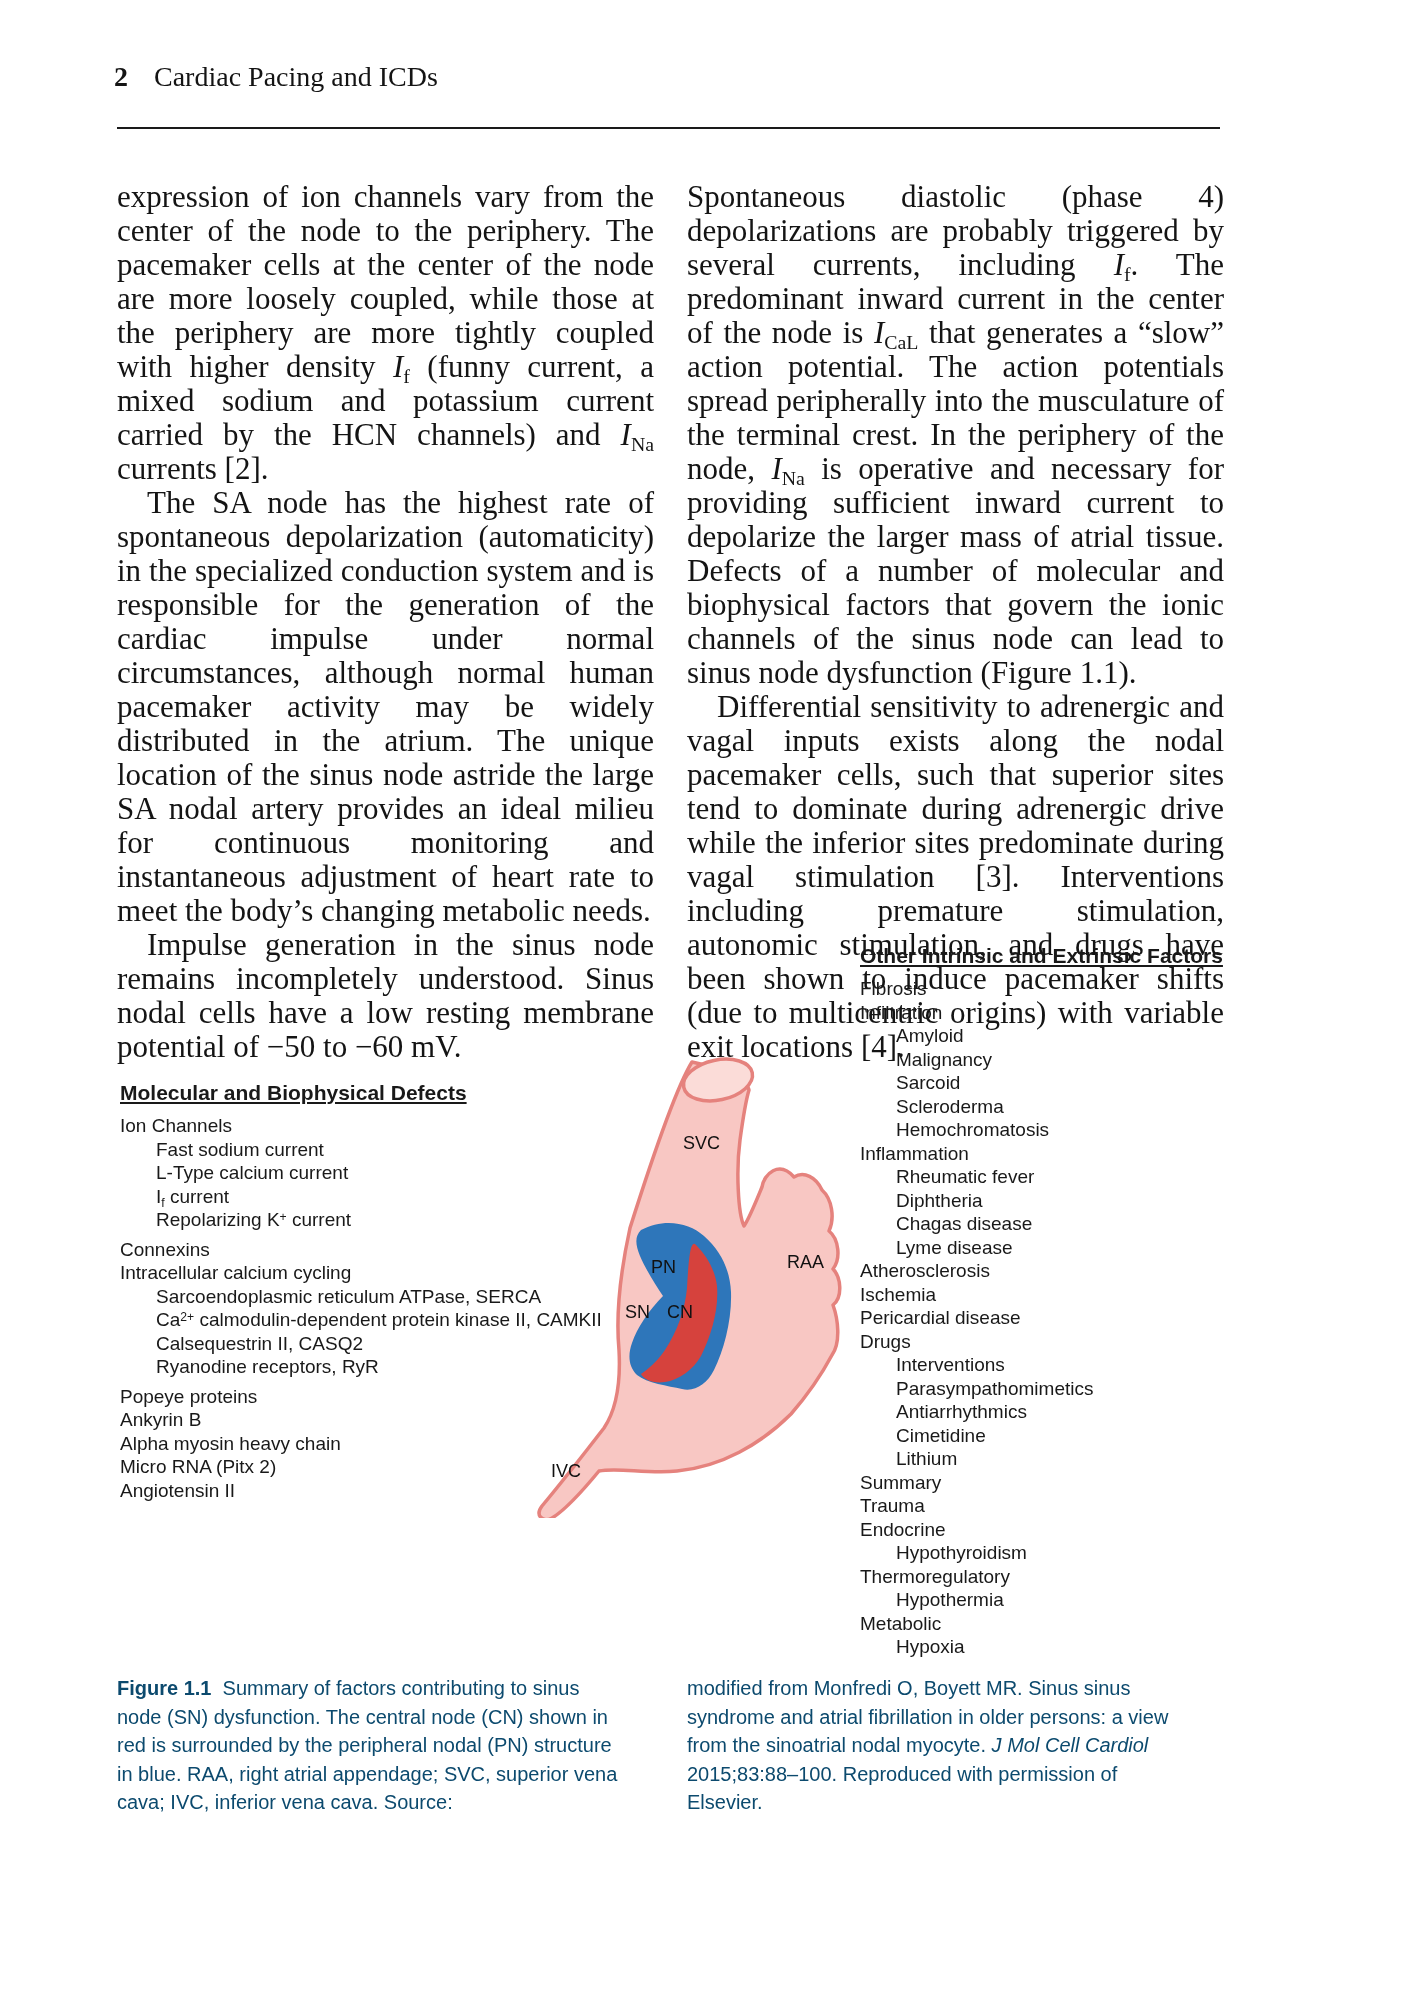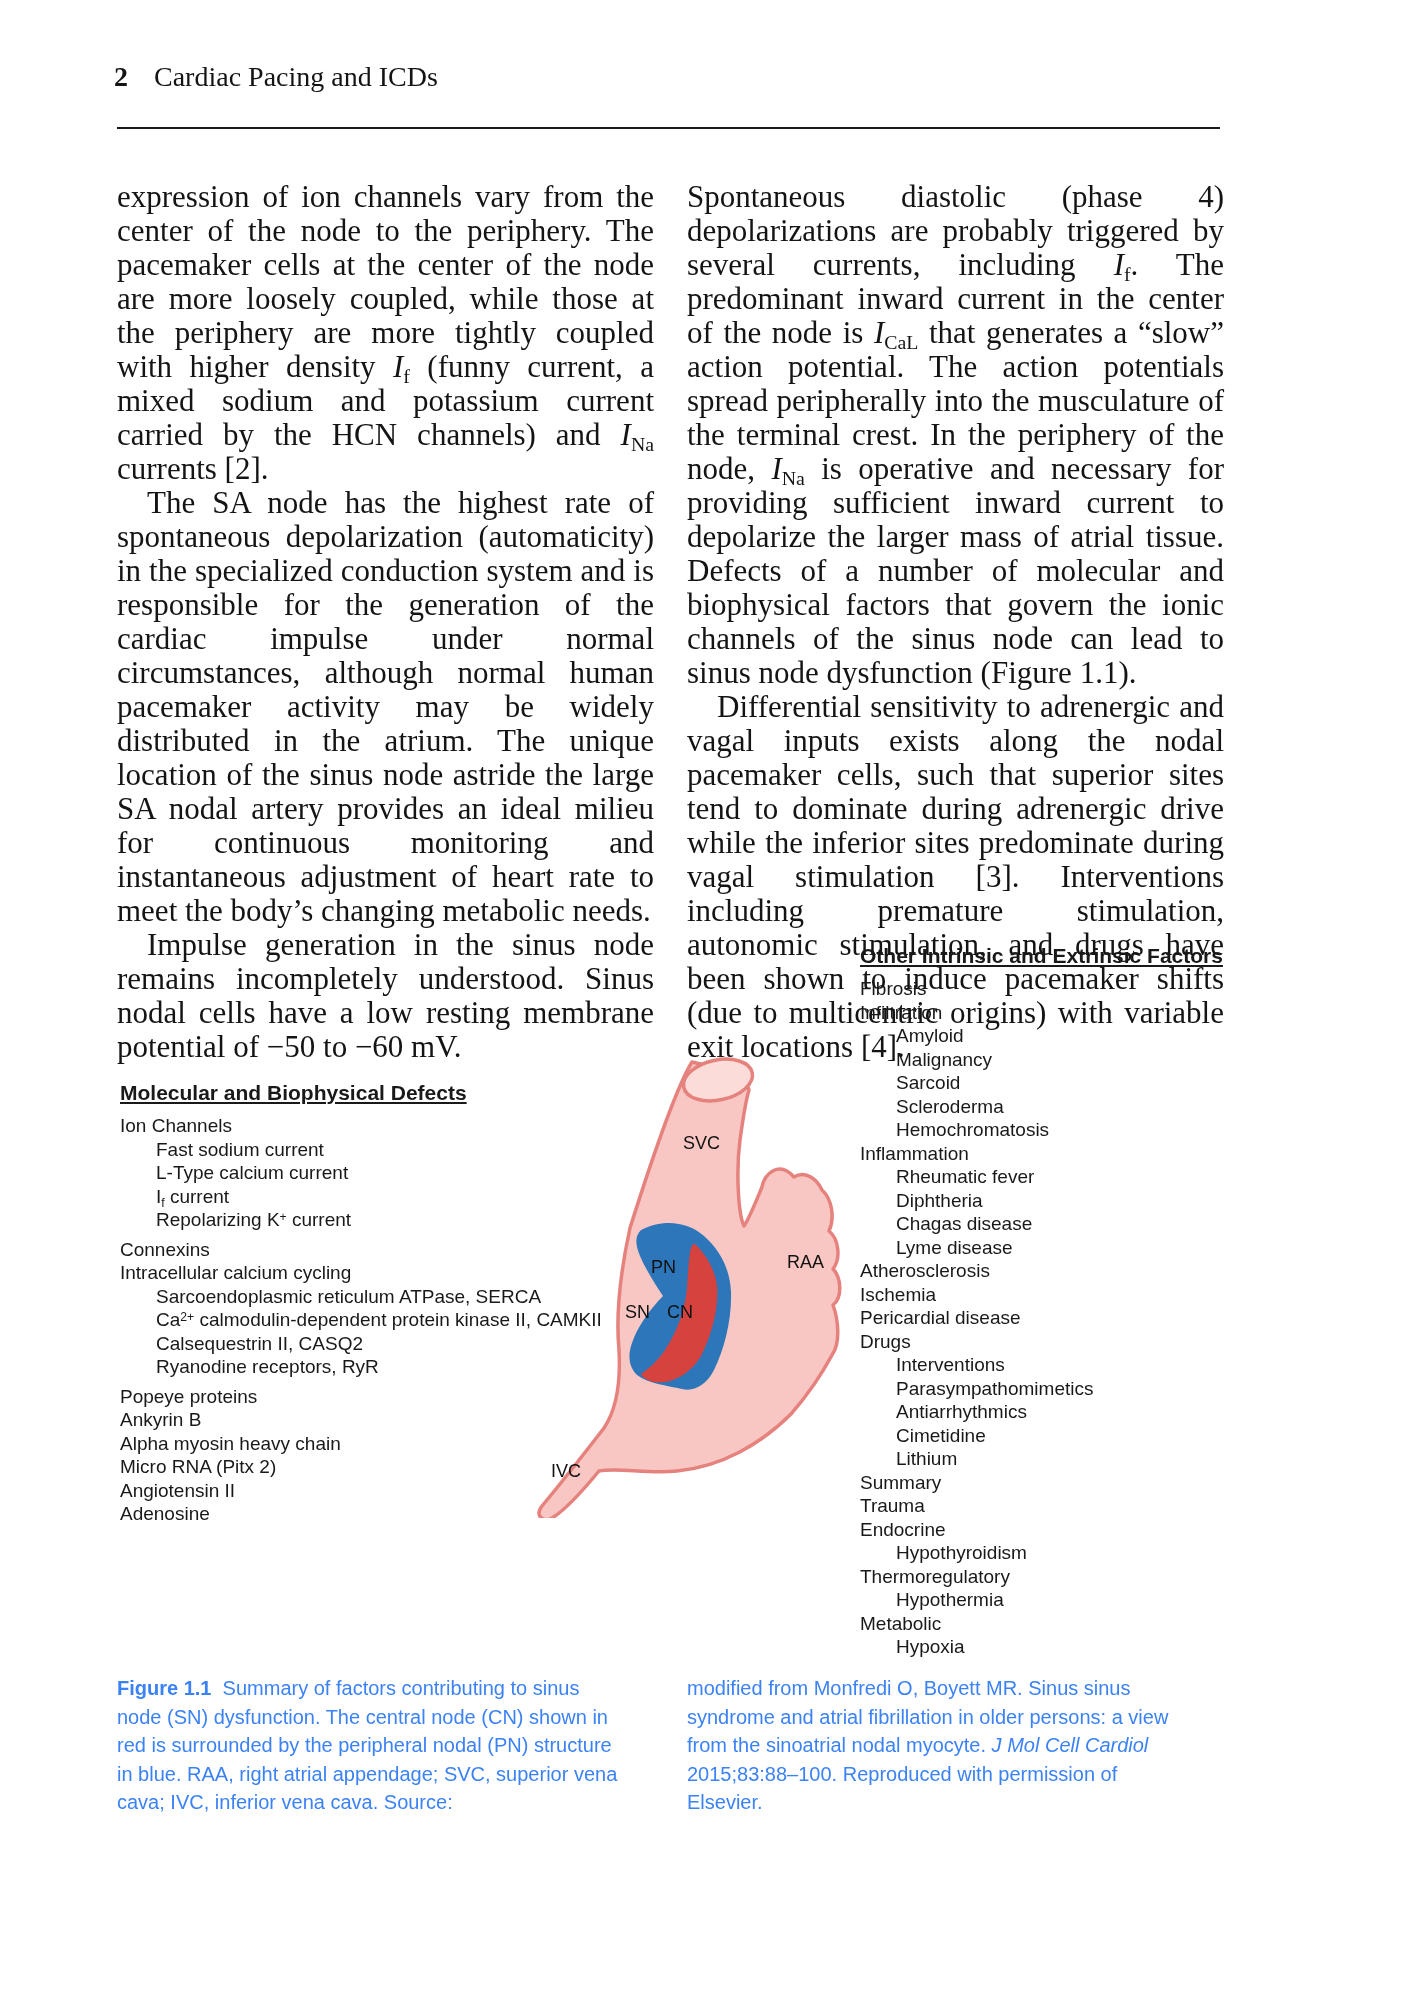--- a/index.html
+++ b/index.html
@@ -23,21 +23,21 @@
   .fig-list-right{left:860px;top:944px;}
   .fig-heading{font-weight:bold;font-size:21px;text-decoration:underline;margin-bottom:9px;}
   .li{font-size:19px;line-height:23.5px;}
   .li.lvl1{padding-left:36px;}
   .li.gap{margin-top:6px;}
   
   .anatomy{position:absolute;left:525px;top:1018px;width:340px;height:500px;}
   .anatomy text{font-family:"Liberation Sans","DejaVu Sans",sans-serif;font-size:18px;fill:#111;}
   
   .caption{position:absolute;top:1674px;font-family:"Liberation Sans","DejaVu Sans",sans-serif;
-           font-size:20px;line-height:28.5px;color:#3b82f6;}
+           font-size:20px;line-height:28.5px;color:#0c4a6e;}
   .caption-left{left:117px;width:512px;}
   .caption-right{left:687px;width:505px;}
 </style>
 </head>
 <body>
 
 <div class="page">
 
   <div class="header">
     <span class="pagenum">2</span><span class="running-title">Cardiac Pacing and ICDs</span>
@@ -66,21 +66,20 @@
         <div class="li lvl0">Intracellular calcium cycling</div>
         <div class="li lvl1">Sarcoendoplasmic reticulum ATPase, SERCA</div>
         <div class="li lvl1">Ca<sup>2+</sup> calmodulin-dependent protein kinase II, CAMKII</div>
         <div class="li lvl1">Calsequestrin II, CASQ2</div>
         <div class="li lvl1">Ryanodine receptors, RyR</div>
         <div class="li lvl0 gap">Popeye proteins</div>
         <div class="li lvl0">Ankyrin B</div>
         <div class="li lvl0">Alpha myosin heavy chain</div>
         <div class="li lvl0">Micro RNA (Pitx 2)</div>
         <div class="li lvl0">Angiotensin II</div>
-        <div class="li lvl0">Adenosine</div>
       </div>
   </div>
 
   <svg class="anatomy" viewBox="0 0 340 500" xmlns="http://www.w3.org/2000/svg">
     <path stroke-width="3.5" stroke-linejoin="round" d="M 167 44
              C 152 68 124 150 105 210
              C 95 256 91 300 94 332
              C 96 368 91 392 79 410
              C 62 432 37 464 17 488
              C 10 497 17 505 27 500

